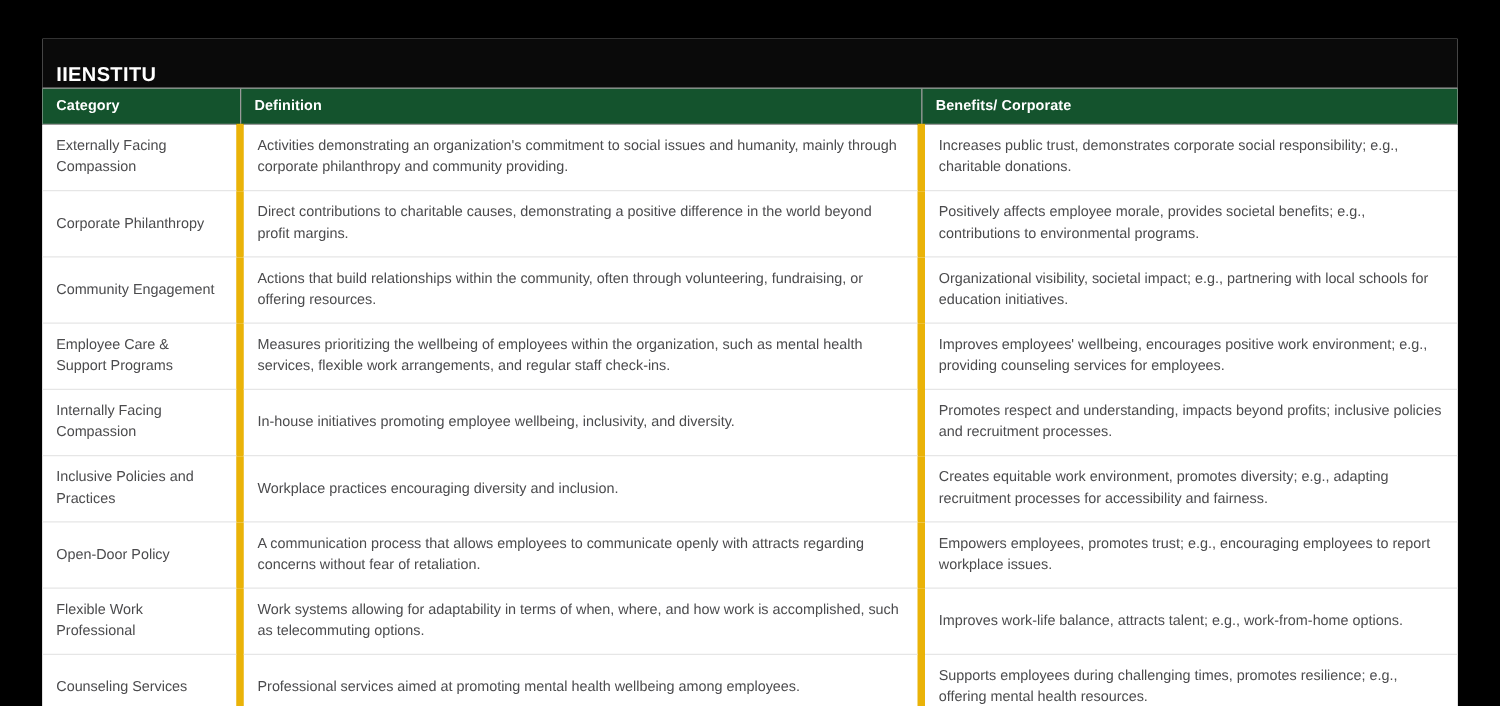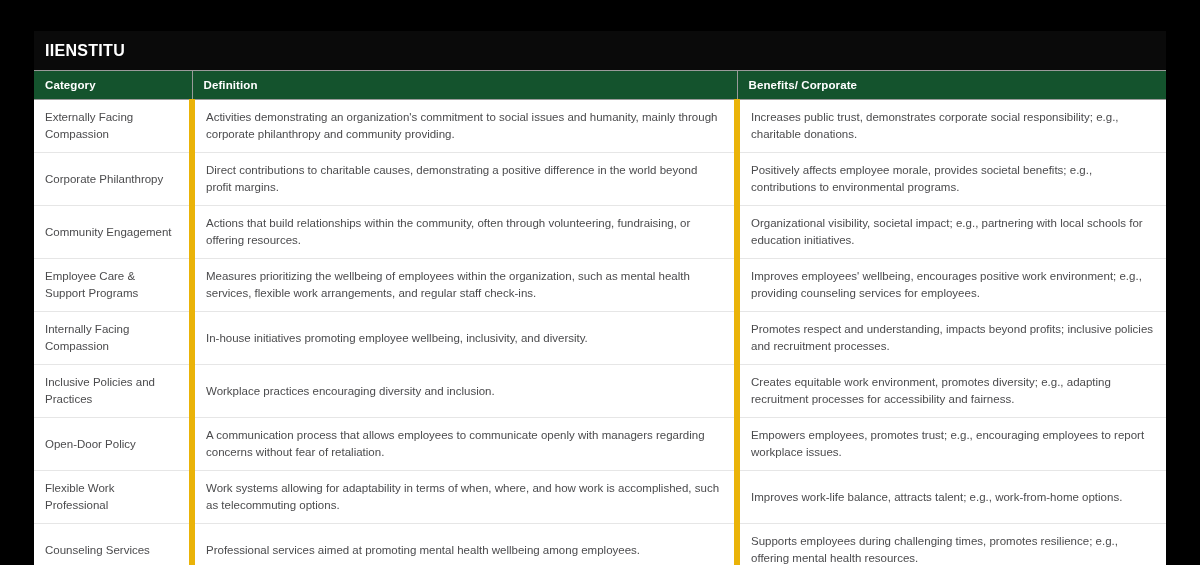--- a/index.html
+++ b/index.html
@@ -30,21 +30,21 @@
     width: 1132px;
     background: #ffffff;
     box-sizing: border-box;
   }
 
   
   .brand-bar {
     background: #0a0a0a;
     height: 40px;
     display: flex;
-    align-items: center;
+    align-items: flex-end;
     padding: 0 0 0 11px;
     box-sizing: border-box;
     border-bottom: 1px solid #9a9a9a;
   }
   .brand-logo {
     color: #ffffff;
     font-size: 16px;
     font-weight: bold;
     letter-spacing: 0.3px;
     font-family: "Liberation Sans", sans-serif;
@@ -189,21 +189,21 @@
             </td>
             <td>
               <span class="cell-text">Creates equitable work environment, promotes diversity; e.g., adapting recruitment processes for accessibility and fairness.</span>
             </td>
           </tr>
           <tr>
             <td>
               <span class="cell-text">Open-Door Policy</span>
             </td>
             <td>
-              <span class="cell-text">A communication process that allows employees to communicate openly with managers regarding concerns without fear of retaliation.</span>
+              <span class="cell-text">A communication process that allows employees to communicate openly with attracts regarding concerns without fear of retaliation.</span>
             </td>
             <td>
               <span class="cell-text">Empowers employees, promotes trust; e.g., encouraging employees to report workplace issues.</span>
             </td>
           </tr>
           <tr>
             <td>
               <span class="cell-text">Flexible Work Professional</span>
             </td>
             <td>

